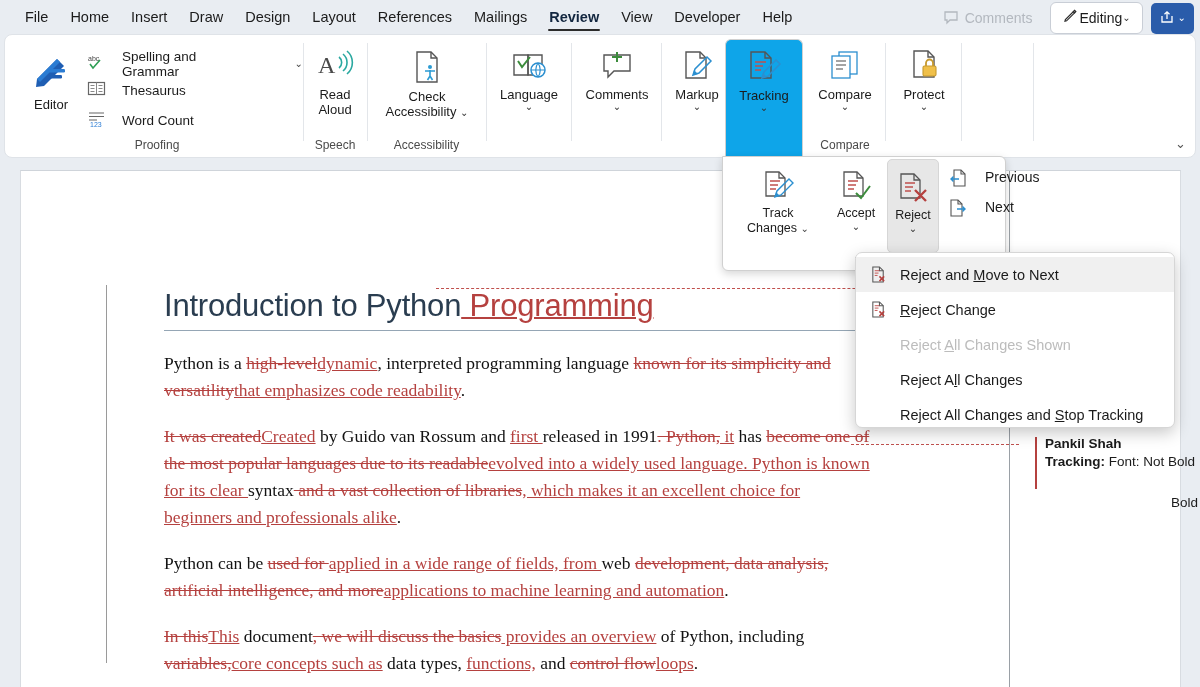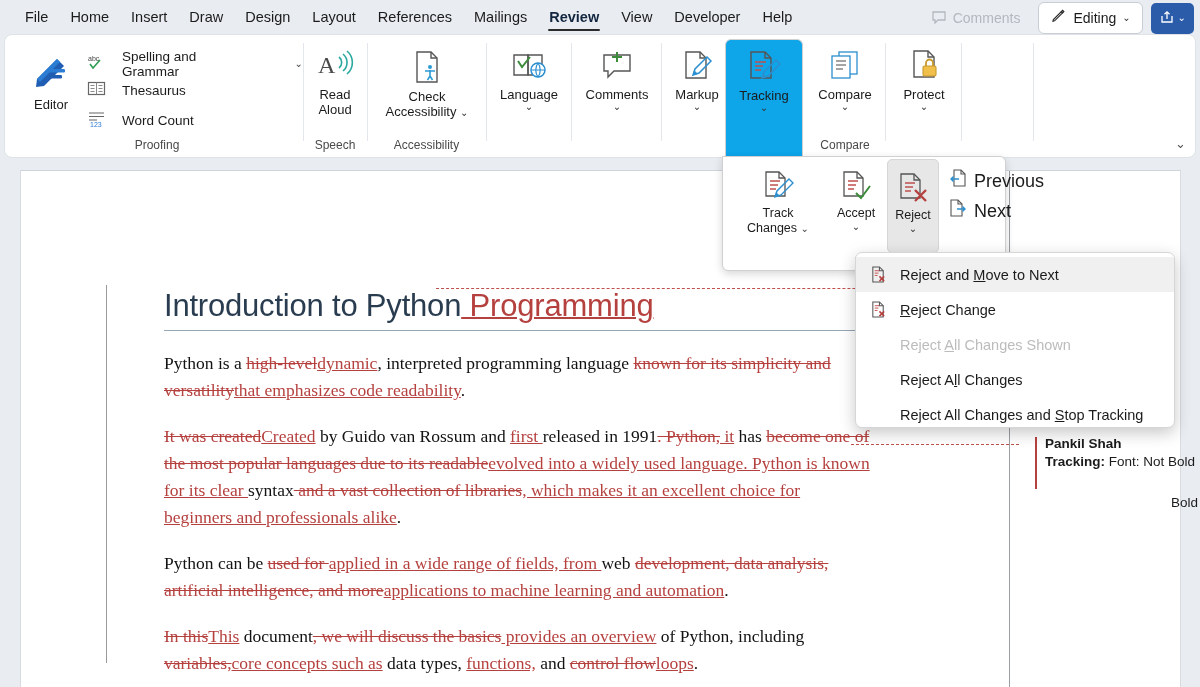--- a/index.html
+++ b/index.html
@@ -33,21 +33,21 @@
     position: absolute; right: 6px; top: 0; height: 36px;
     display: flex; align-items: center; gap: 8px;
   }
   .comments-btn {
     display: flex; align-items: center; gap: 6px;
     font-size: 14px; color: #b3b8bf;
     padding: 5px 10px; border-radius: 5px;
     background: transparent;
   }
   .editing-btn {
-    display: flex; align-items: center; gap: 6px;
+    display: flex; align-items: center; 
     font-size: 14px; color: #1b1b1b;
     padding: 5px 11px; border-radius: 6px;
     background: #ffffff; border: 1px solid #c9ced6;
   }
   .share-btn {
     display: flex; align-items: center; gap: 3px;
     background: #2a5caa; color: #fff;
     padding: 6px 8px; border-radius: 5px;
     font-size: 13px;
   }
@@ -107,22 +107,22 @@
     box-shadow: 0 3px 9px rgba(0,0,0,.16);
     z-index: 40;
   }
   .tp-item {
     position: absolute; display: flex; flex-direction: column;
     align-items: center; padding-top: 7px; border-radius: 5px;
   }
   .tp-item .lbl { font-size: 12.5px; color: #1b1b1b; text-align: center; line-height: 15px; }
   .tp-sel { background: #e7e7e7; border: 1px solid #d6d6d6; }
   .tp-side {
-    position: absolute; display: flex; align-items: flex-end; gap: 7px;
-    font-size: 18px; color: #1b1b1b;
+    position: absolute; display: flex; align-items: flex-start; gap: 18px;
+    font-size: 14px; color: #1b1b1b;
   }
   .tp-label {
     position: absolute; bottom: 1px; left: 0; width: 100%;
     text-align: center; font-size: 12px; color: #4a4a4a;
   }
 
   
   .ctxmenu {
     position: absolute; left: 855px; top: 252px; width: 320px; height: 176px;
     background: #ffffff;

